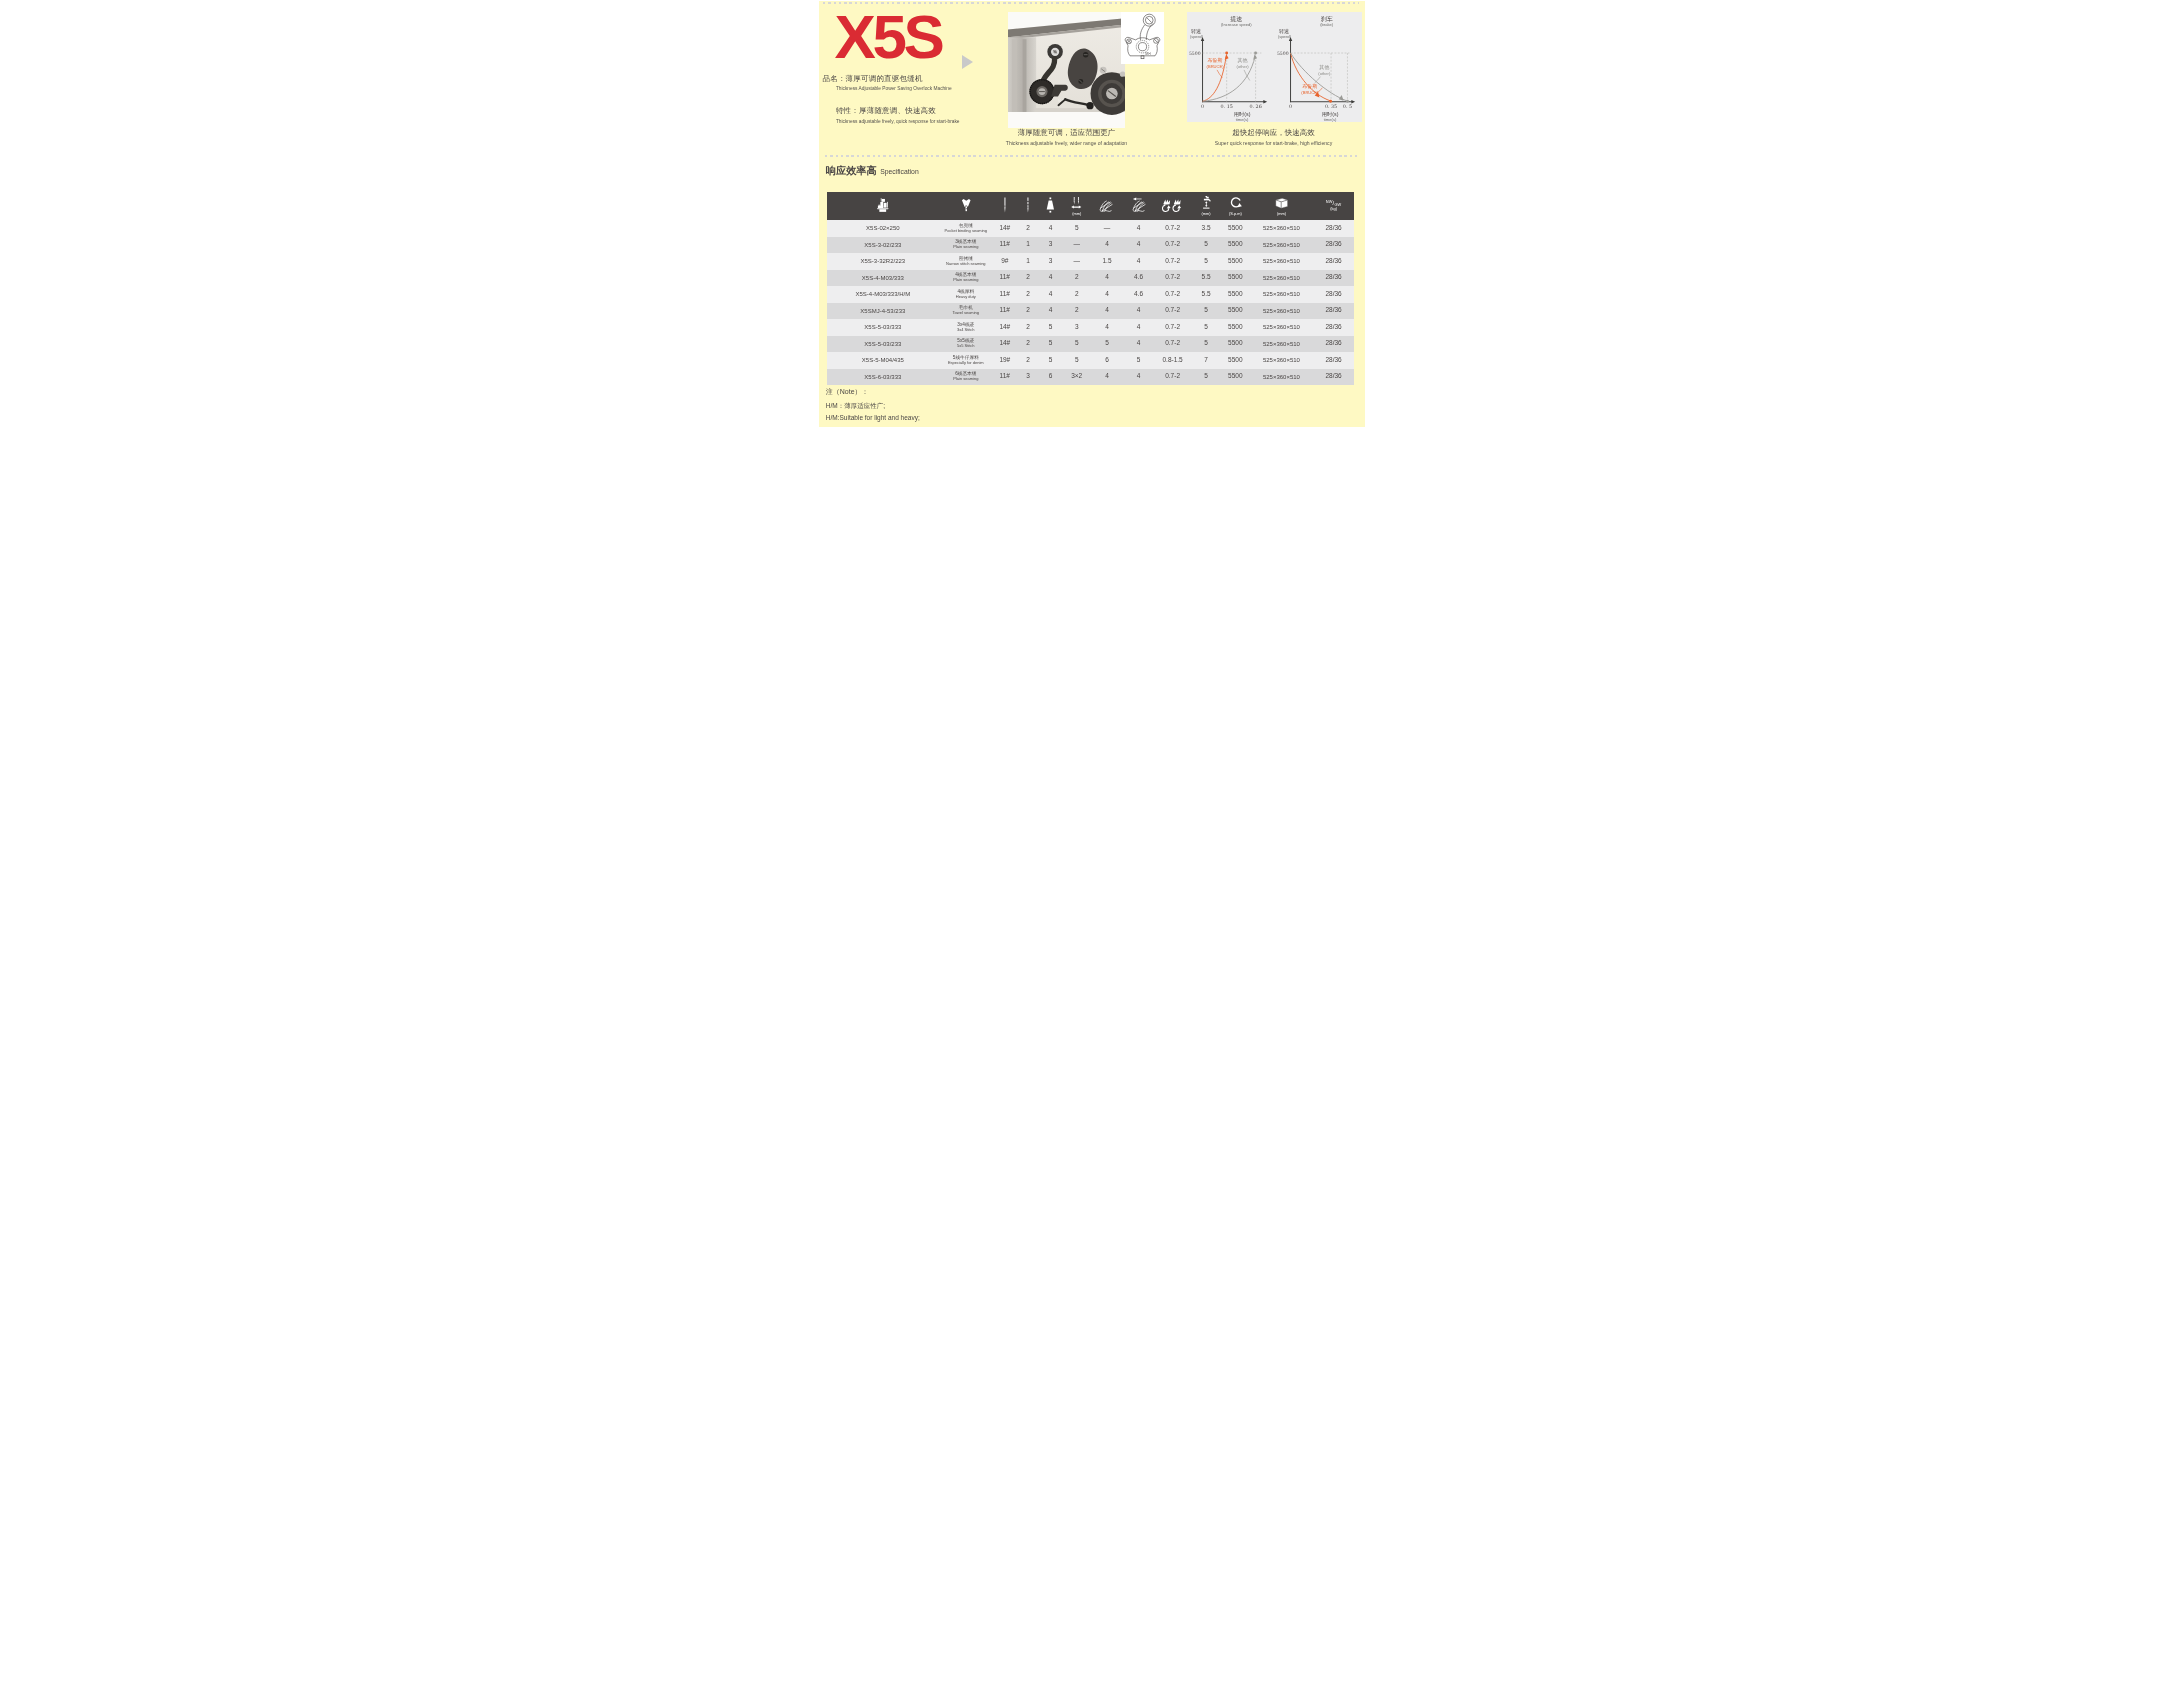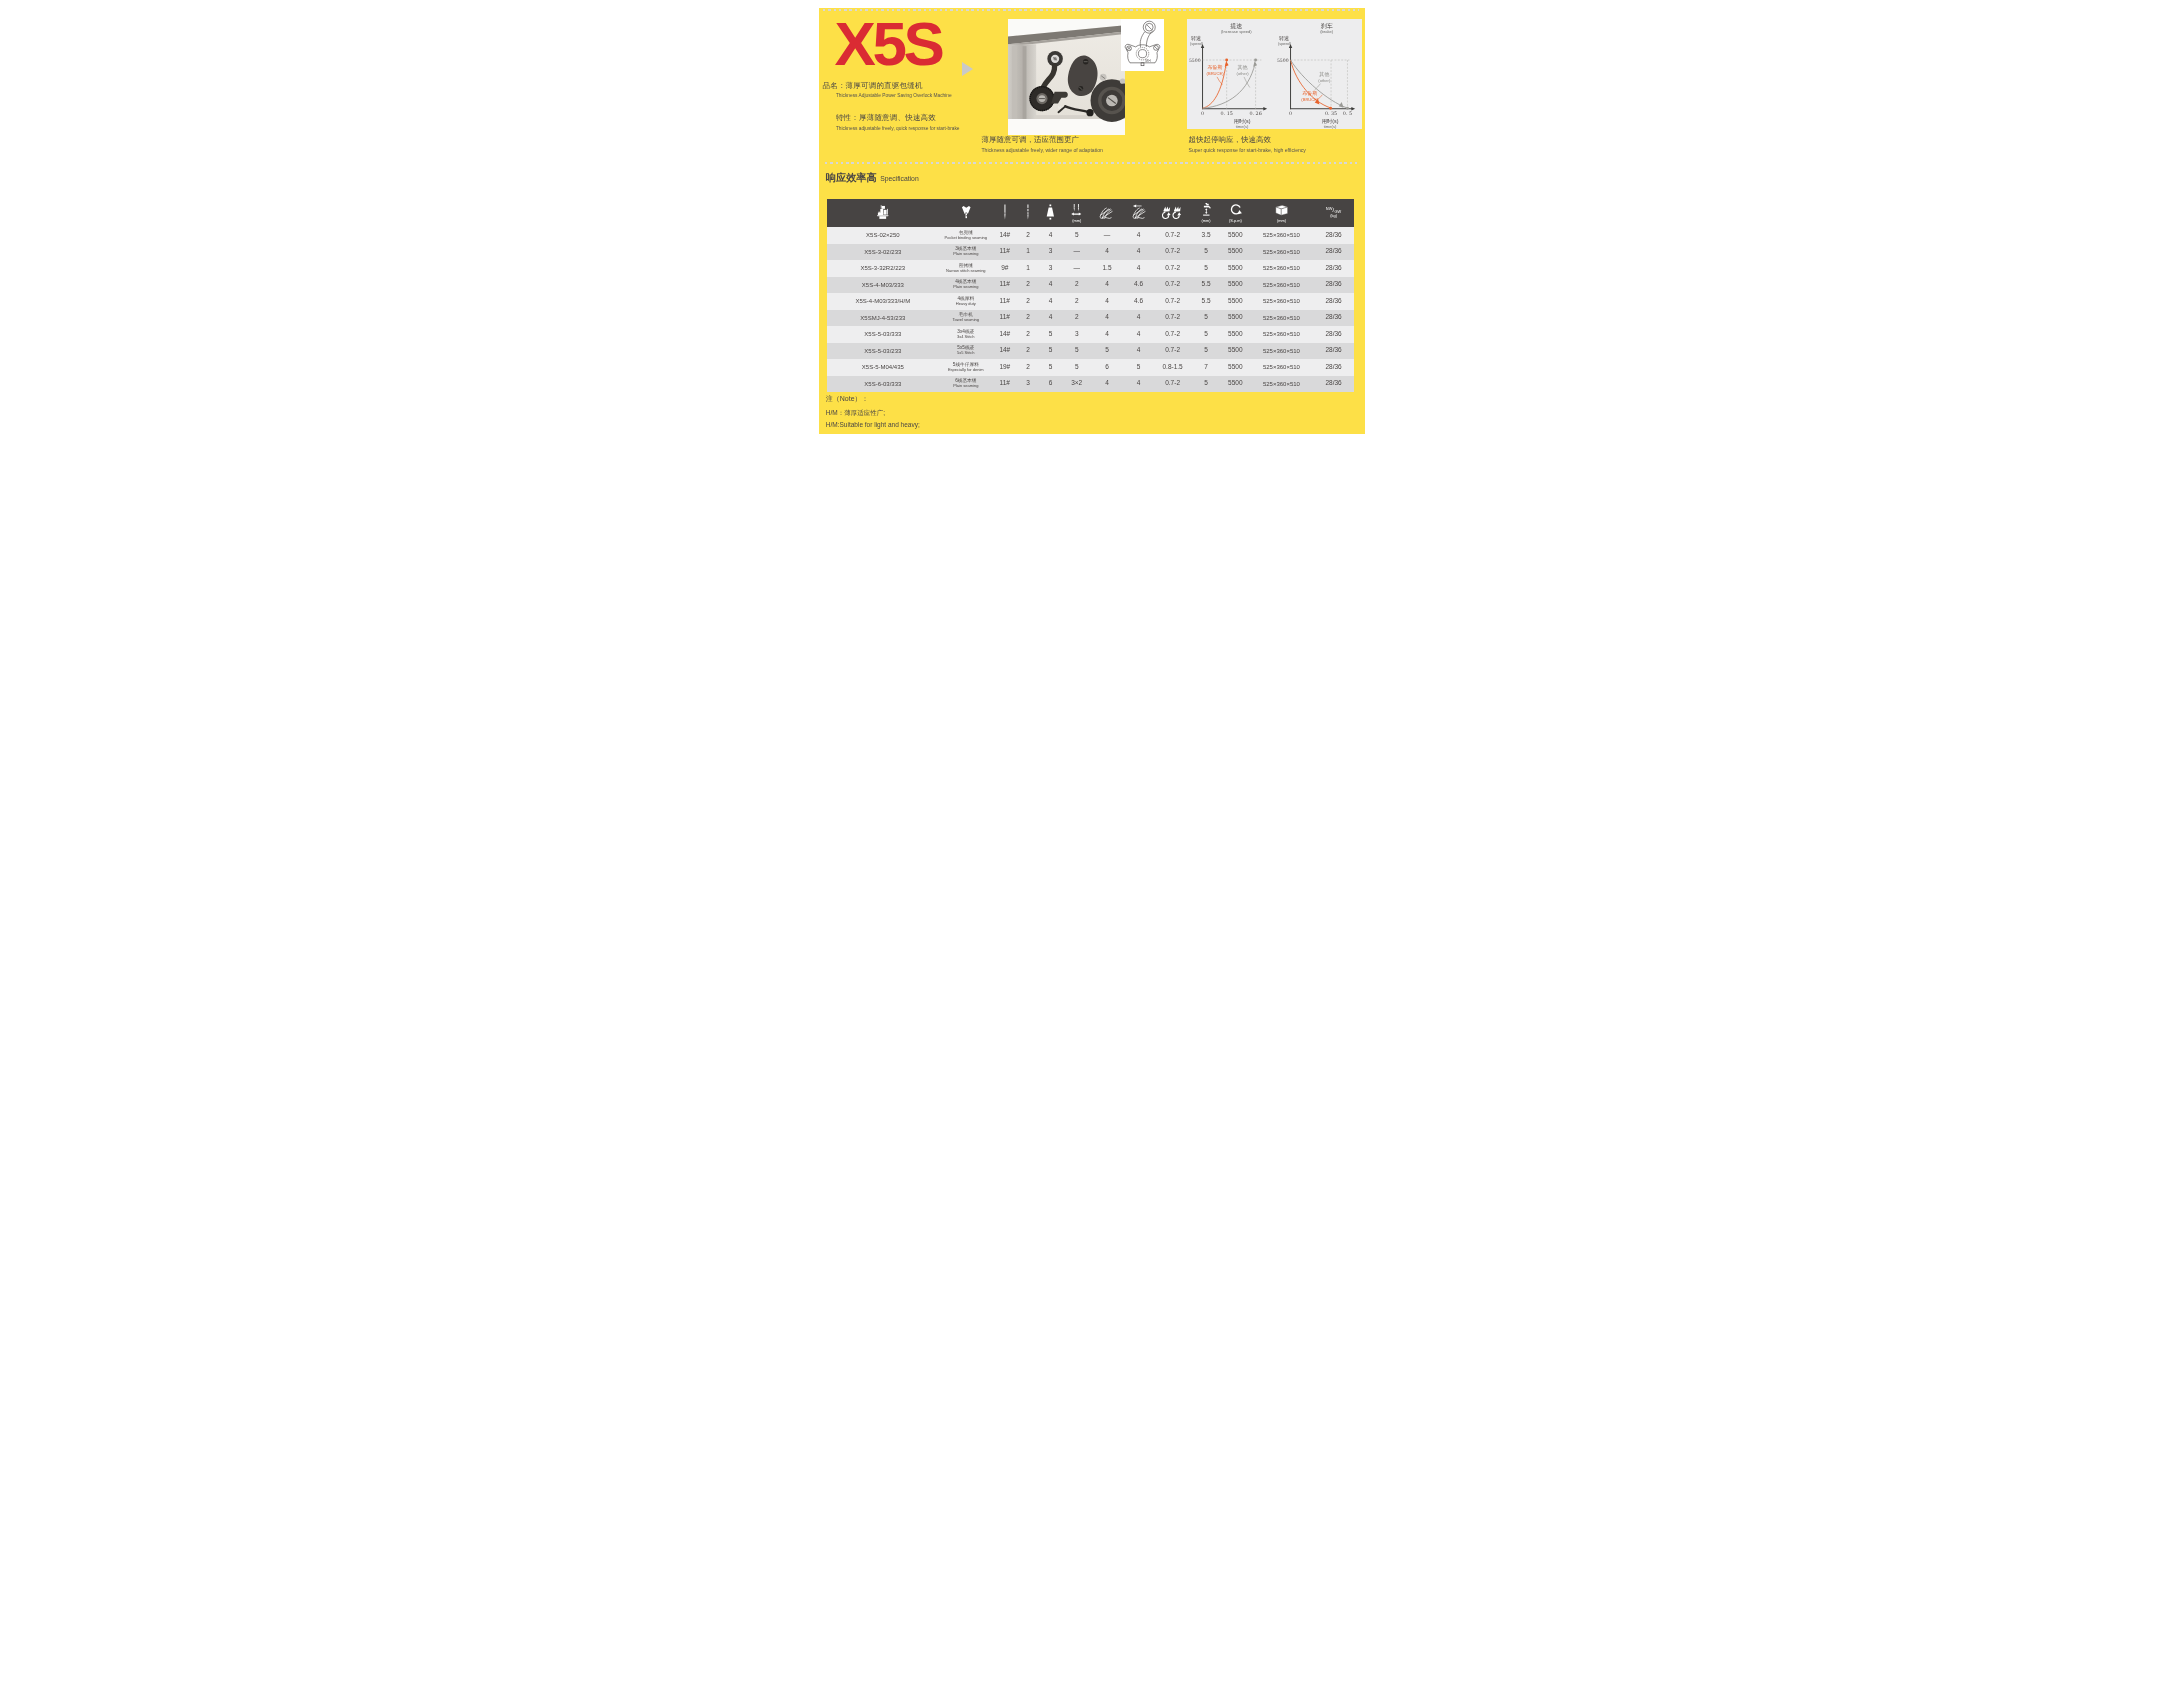--- a/index.html
+++ b/index.html
@@ -1,34 +1,34 @@
 <!DOCTYPE html>
 <html style="font-size:7.7px"><head>
 <meta charset="utf-8">
 <style>
   html,body{margin:0;padding:0;background:#ffffff;}
   body{font-family:"Liberation Sans",sans-serif;color:#4a4645;}
-  #page{position:relative;width:546px;height:426px;background:#fde047;overflow:hidden;margin:8px auto;}
+  #page{position:relative;width:546px;height:426px;background:#fef9c3;overflow:hidden;margin:1px auto;}
   .abs{position:absolute;}
   
   .dashline{height:2.4px;background:repeating-linear-gradient(90deg,#d7d7d7 0 2.4px,transparent 2.4px 5.3px);}
   
   #logo{left:16px;top:4.8px;font-size:62px;font-weight:700;letter-spacing:-3.4px;line-height:1;color:#da2b33;}
   #logo-arrow{left:143px;top:54px;width:0;height:0;border-top:7.3px solid transparent;border-bottom:7.3px solid transparent;border-left:11px solid #c9c9c9;}
   .cn-line{font-size:7.5px;color:#4a4645;letter-spacing:0.2px;}
   .en-line{font-size:4.8px;color:#55524f;}
   #prod-cn{left:4px;top:73px;}
   #prod-en{left:17.4px;top:85px;}
   #feat-cn{left:17.4px;top:105px;}
   #feat-en{left:17.4px;top:118px;}
   
   #photo{left:189px;top:10.7px;width:117px;height:116px;}
   #inset{left:302px;top:10.7px;width:43px;height:52px;background:#fff;}
   #chartpanel{left:368px;top:10.7px;width:175px;height:110px;background:#ededee;}
-  .caption{width:170px;text-align:left;}
+  .caption{width:170px;text-align:center;}
   .cap-cn{font-size:7.5px;color:#4a4645;}
   .cap-en{font-size:5.1px;color:#55524f;}
   #photo-cap-cn{left:163px;top:127px;}
   #photo-cap-en{left:163px;top:139px;}
   #chart-cap-cn{left:370px;top:127px;}
   #chart-cap-en{left:370px;top:139px;}
   #middash{left:6.8px;top:154px;width:532px;}
   #topdash{left:4.8px;top:1px;width:536px;}
   
   #spec-title{left:7.3px;top:163px;}

